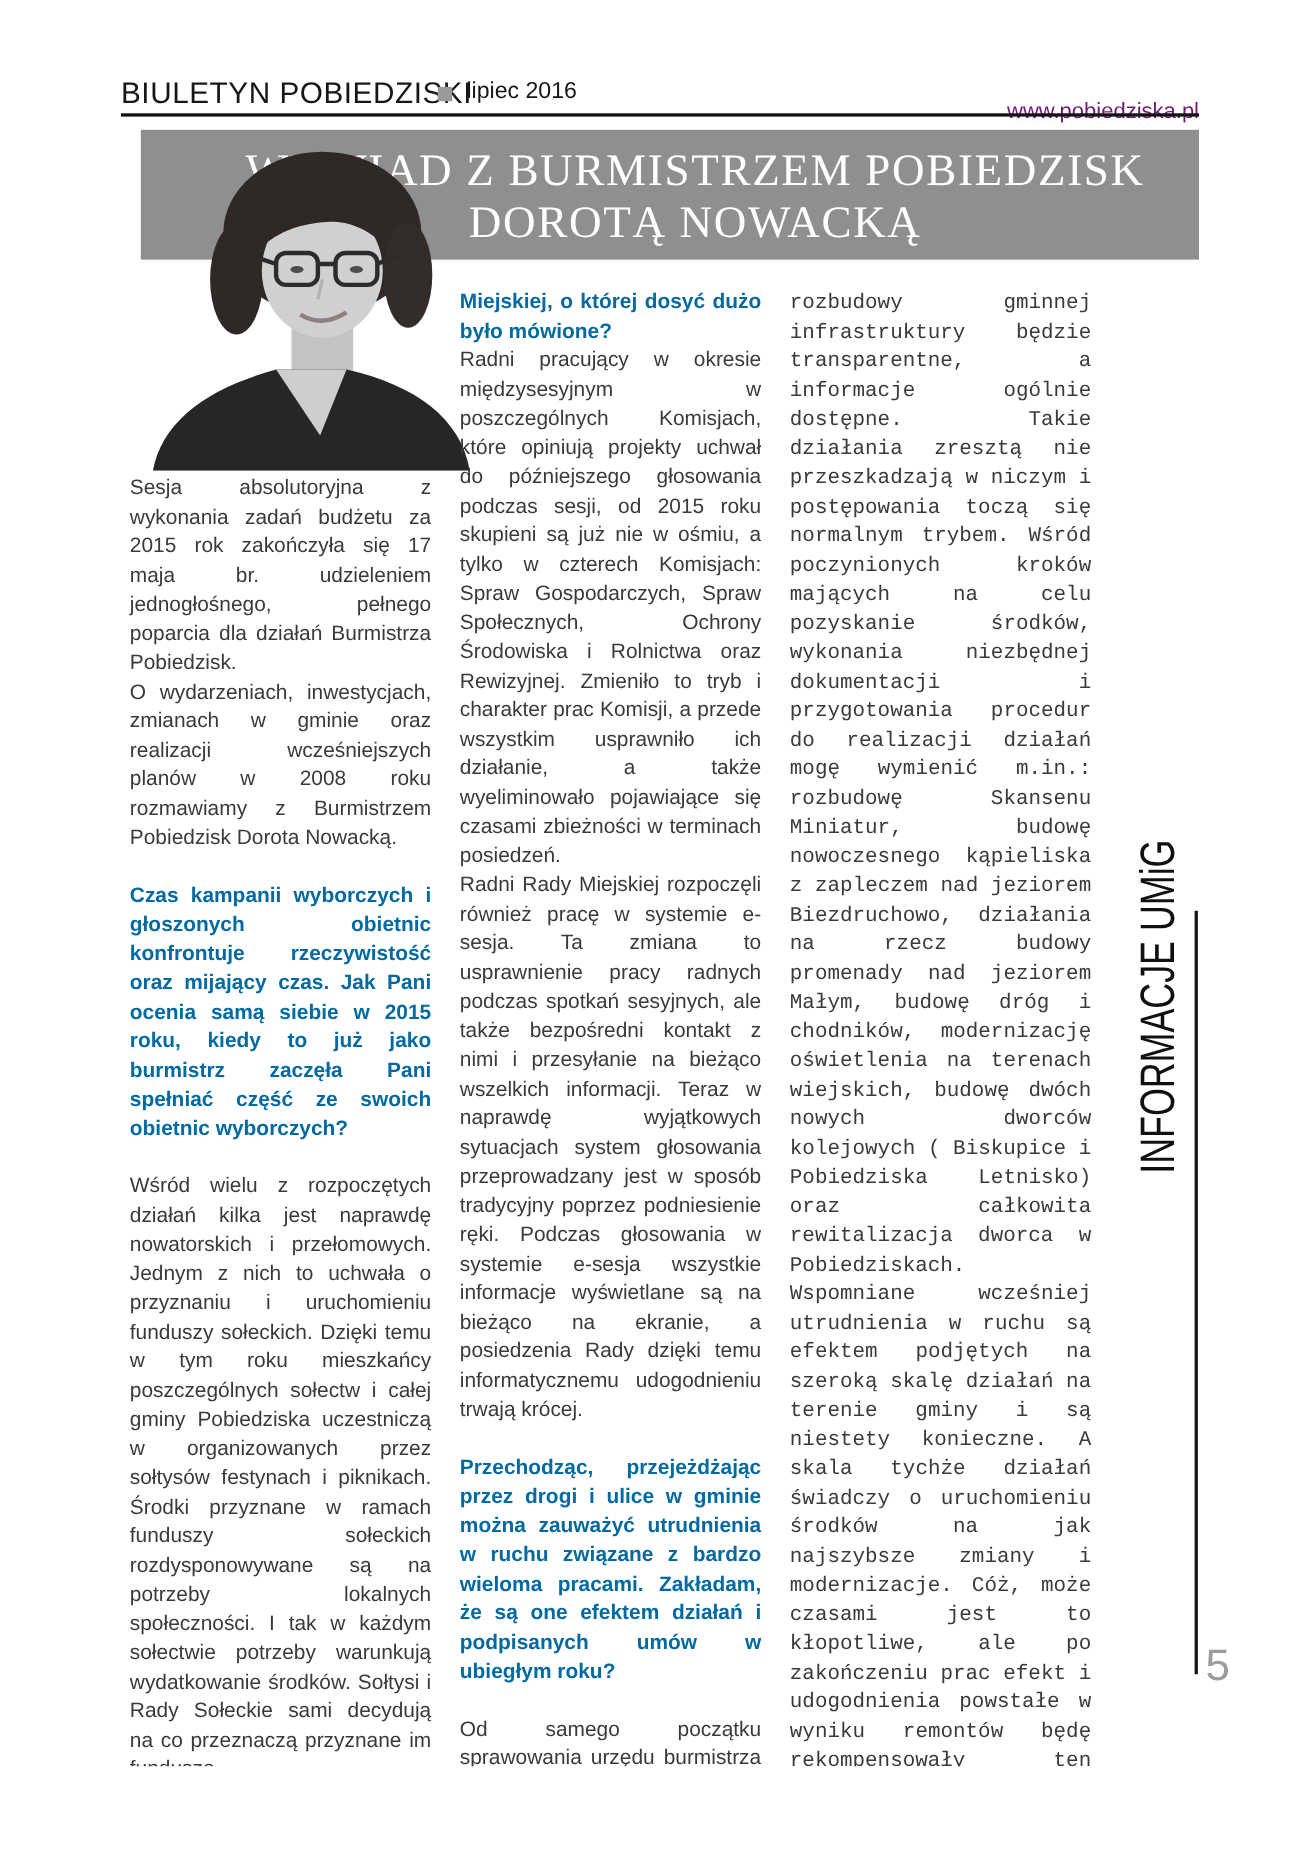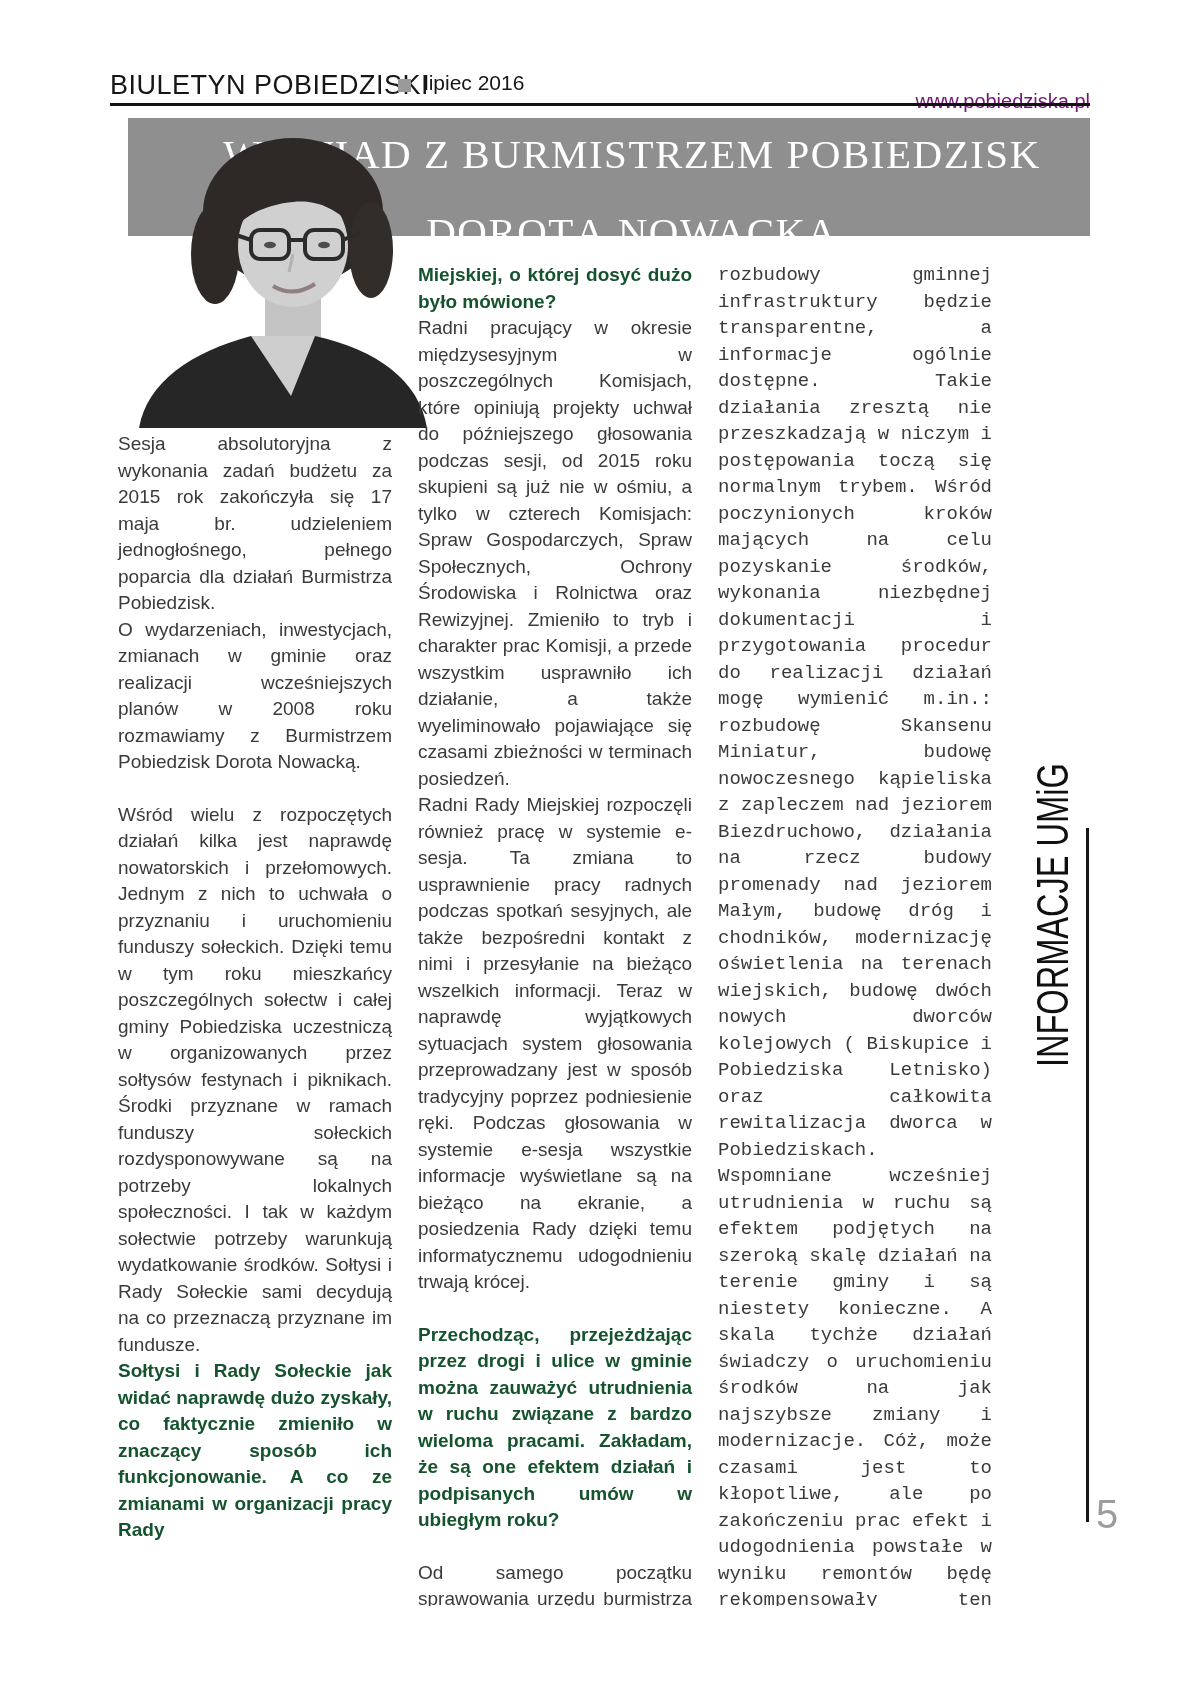--- a/index.html
+++ b/index.html
@@ -12,31 +12,31 @@
   .sq{position:absolute;left:288px;top:9px;width:13px;height:13px;background:#9a9a9a;}
   .issue{position:absolute;left:314px;top:1px;font-size:21px;color:#161616;}
   .site{position:absolute;right:0;top:20px;font-size:20px;color:#701a75;text-decoration:none;}
   .rule{position:absolute;left:110px;top:103px;width:980px;height:3px;background:#121212;}
 
   
   .banner{position:absolute;left:128px;top:118px;width:962px;height:118px;background:#8f8f8f;
           color:#fff;font-family:"Liberation Serif",serif;text-align:center;
           padding-left:46px;box-sizing:border-box;}
   .banner .t1{margin-top:13px;font-size:41px;line-height:47px;letter-spacing:1.5px;}
-  .banner .t2{font-size:41px;line-height:47px;letter-spacing:1.5px;margin-top:31px;}
+  .banner .t2{font-size:41px;line-height:47px;letter-spacing:1.5px;}
 
   
   .photo{position:absolute;left:125px;top:128px;width:316px;height:300px;}
 
   
   .col{position:absolute;width:274px;font-size:19px;line-height:26.5px;color:#3a3a3a;
        text-align:justify;}
   .col p{margin:0;}
   .col p.gap{margin-top:26px;}
-  .bold{font-weight:bold;color:#14532d;}
+  .bold{font-weight:bold;color:#0369a1;}
   .col1{left:118px;top:431px;}
   .col2{left:418px;top:262px;}
   .col3{left:718px;top:262px;font-family:Liberation Mono, monospace;}
 
   
   .vrule{position:absolute;left:1086px;top:828px;width:3px;height:694px;background:#161616;}
   .vlabel{position:absolute;left:887px;top:921px;width:330px;height:48px;
           transform:rotate(-90deg) scaleX(0.74);transform-origin:center;
           font-size:44px;color:#101010;text-align:center;white-space:nowrap;
           font-family:"Liberation Sans",sans-serif;font-weight:400;letter-spacing:0;}
@@ -88,20 +88,21 @@
     <path d="M148,158 Q168,170 190,156" stroke="#8f7f7f" stroke-width="4" fill="none"></path>
 
     <path d="M14,300 C22,254 66,224 126,208 L190,208 C252,222 294,252 302,300 Z" fill="#262626"></path>
 
     <path d="M126,208 L166,268 L190,208 Z" fill="#cecece"></path>
   </svg>
 
   <div class="col col1">
     <p>Sesja absolutoryjna z wykonania zadań budżetu za 2015 rok zakończyła się 17 maja br. udzieleniem jednogłośnego, pełnego poparcia dla działań Burmistrza Pobiedzisk.</p>
     <p>O wydarzeniach, inwestycjach, zmianach w gminie oraz realizacji wcześniejszych planów w 2008 roku rozmawiamy z Burmistrzem Pobiedzisk Dorota Nowacką.</p>
+    <p class="bold gap">Czas kampanii wyborczych i głoszonych obietnic konfrontuje rzeczywistość oraz mijający czas. Jak Pani ocenia samą siebie w 2015 roku, kiedy to już jako burmistrz zaczęła Pani spełniać część ze swoich obietnic wyborczych?</p>
     <p class="gap">Wśród wielu z rozpoczętych działań kilka jest naprawdę nowatorskich i przełomowych. Jednym z nich to uchwała o przyznaniu i uruchomieniu funduszy sołeckich. Dzięki temu w tym roku mieszkańcy poszczególnych sołectw i całej gminy Pobiedziska uczestniczą w organizowanych przez sołtysów festynach i piknikach. Środki przyznane w ramach funduszy sołeckich rozdysponowywane są na potrzeby lokalnych społeczności. I tak w każdym sołectwie potrzeby warunkują wydatkowanie środków. Sołtysi i Rady Sołeckie sami decydują na co przeznaczą przyznane im fundusze.</p>
     <p class="bold">Sołtysi i Rady Sołeckie jak widać naprawdę dużo zyskały, co faktycznie zmieniło w znaczący sposób ich funkcjonowanie. A co ze zmianami w organizacji pracy Rady</p>
   </div>
 
   <div class="col col2">
     <p class="bold">Miejskiej, o której dosyć dużo było mówione?</p>
     <p>Radni pracujący w okresie międzysesyjnym w poszczególnych Komisjach, które opiniują projekty uchwał do późniejszego głosowania podczas sesji, od 2015 roku skupieni są już nie w ośmiu, a tylko w czterech Komisjach: Spraw Gospodarczych, Spraw Społecznych, Ochrony Środowiska i Rolnictwa oraz Rewizyjnej. Zmieniło to tryb i charakter prac Komisji, a przede wszystkim usprawniło ich działanie, a także wyeliminowało pojawiające się czasami zbieżności w terminach posiedzeń.</p>
     <p>Radni Rady Miejskiej rozpoczęli również pracę w systemie e-sesja. Ta zmiana to usprawnienie pracy radnych podczas spotkań sesyjnych, ale także bezpośredni kontakt z nimi i przesyłanie na bieżąco wszelkich informacji. Teraz w naprawdę wyjątkowych sytuacjach system głosowania przeprowadzany jest w sposób tradycyjny poprzez podniesienie ręki. Podczas głosowania w systemie e-sesja wszystkie informacje wyświetlane są na bieżąco na ekranie, a posiedzenia Rady dzięki temu informatycznemu udogodnieniu trwają krócej.</p>
     <p class="bold gap">Przechodząc, przejeżdżając przez drogi i ulice w gminie można zauważyć utrudnienia w ruchu związane z bardzo wieloma pracami. Zakładam, że są one efektem działań i podpisanych umów w ubiegłym roku?</p>
     <p class="gap">Od samego początku sprawowania urzędu burmistrza założyłam - zgodnie zresztą z jednym z punktów mojego programu wyborczego - że prowadzona będzie jawna prezentacja inwestorów. Każde działanie na rzecz zmian i</p>

